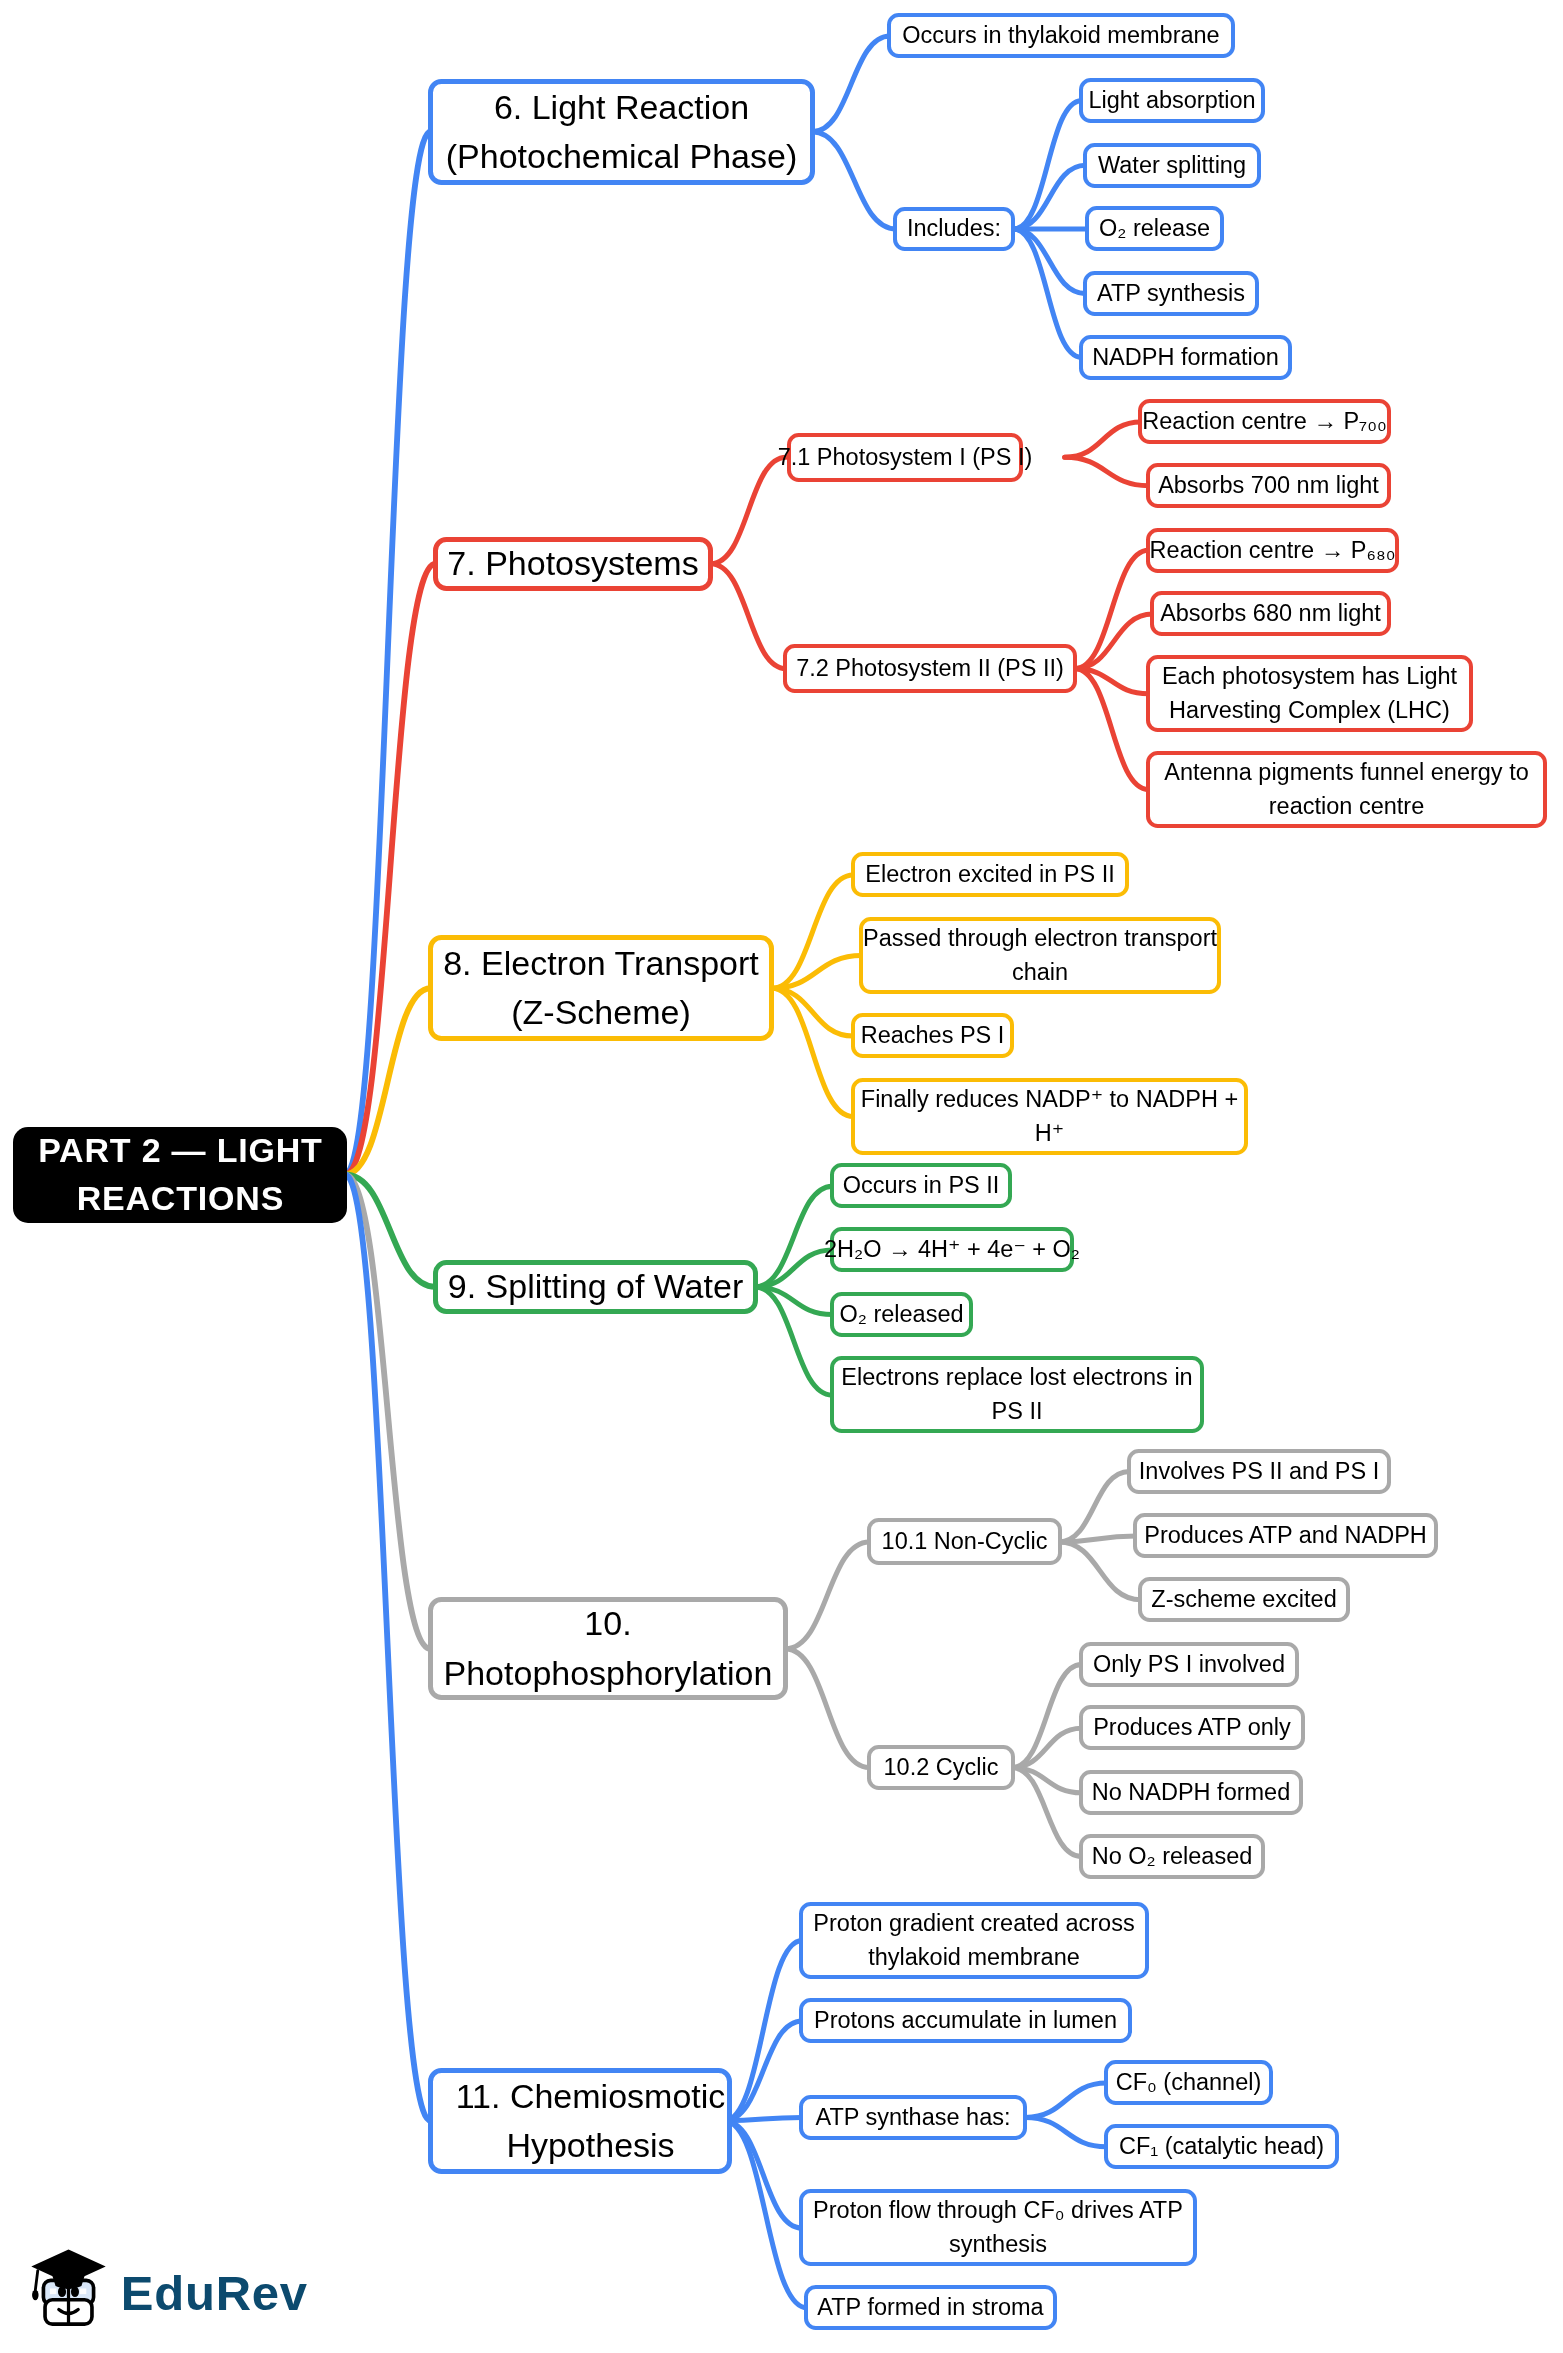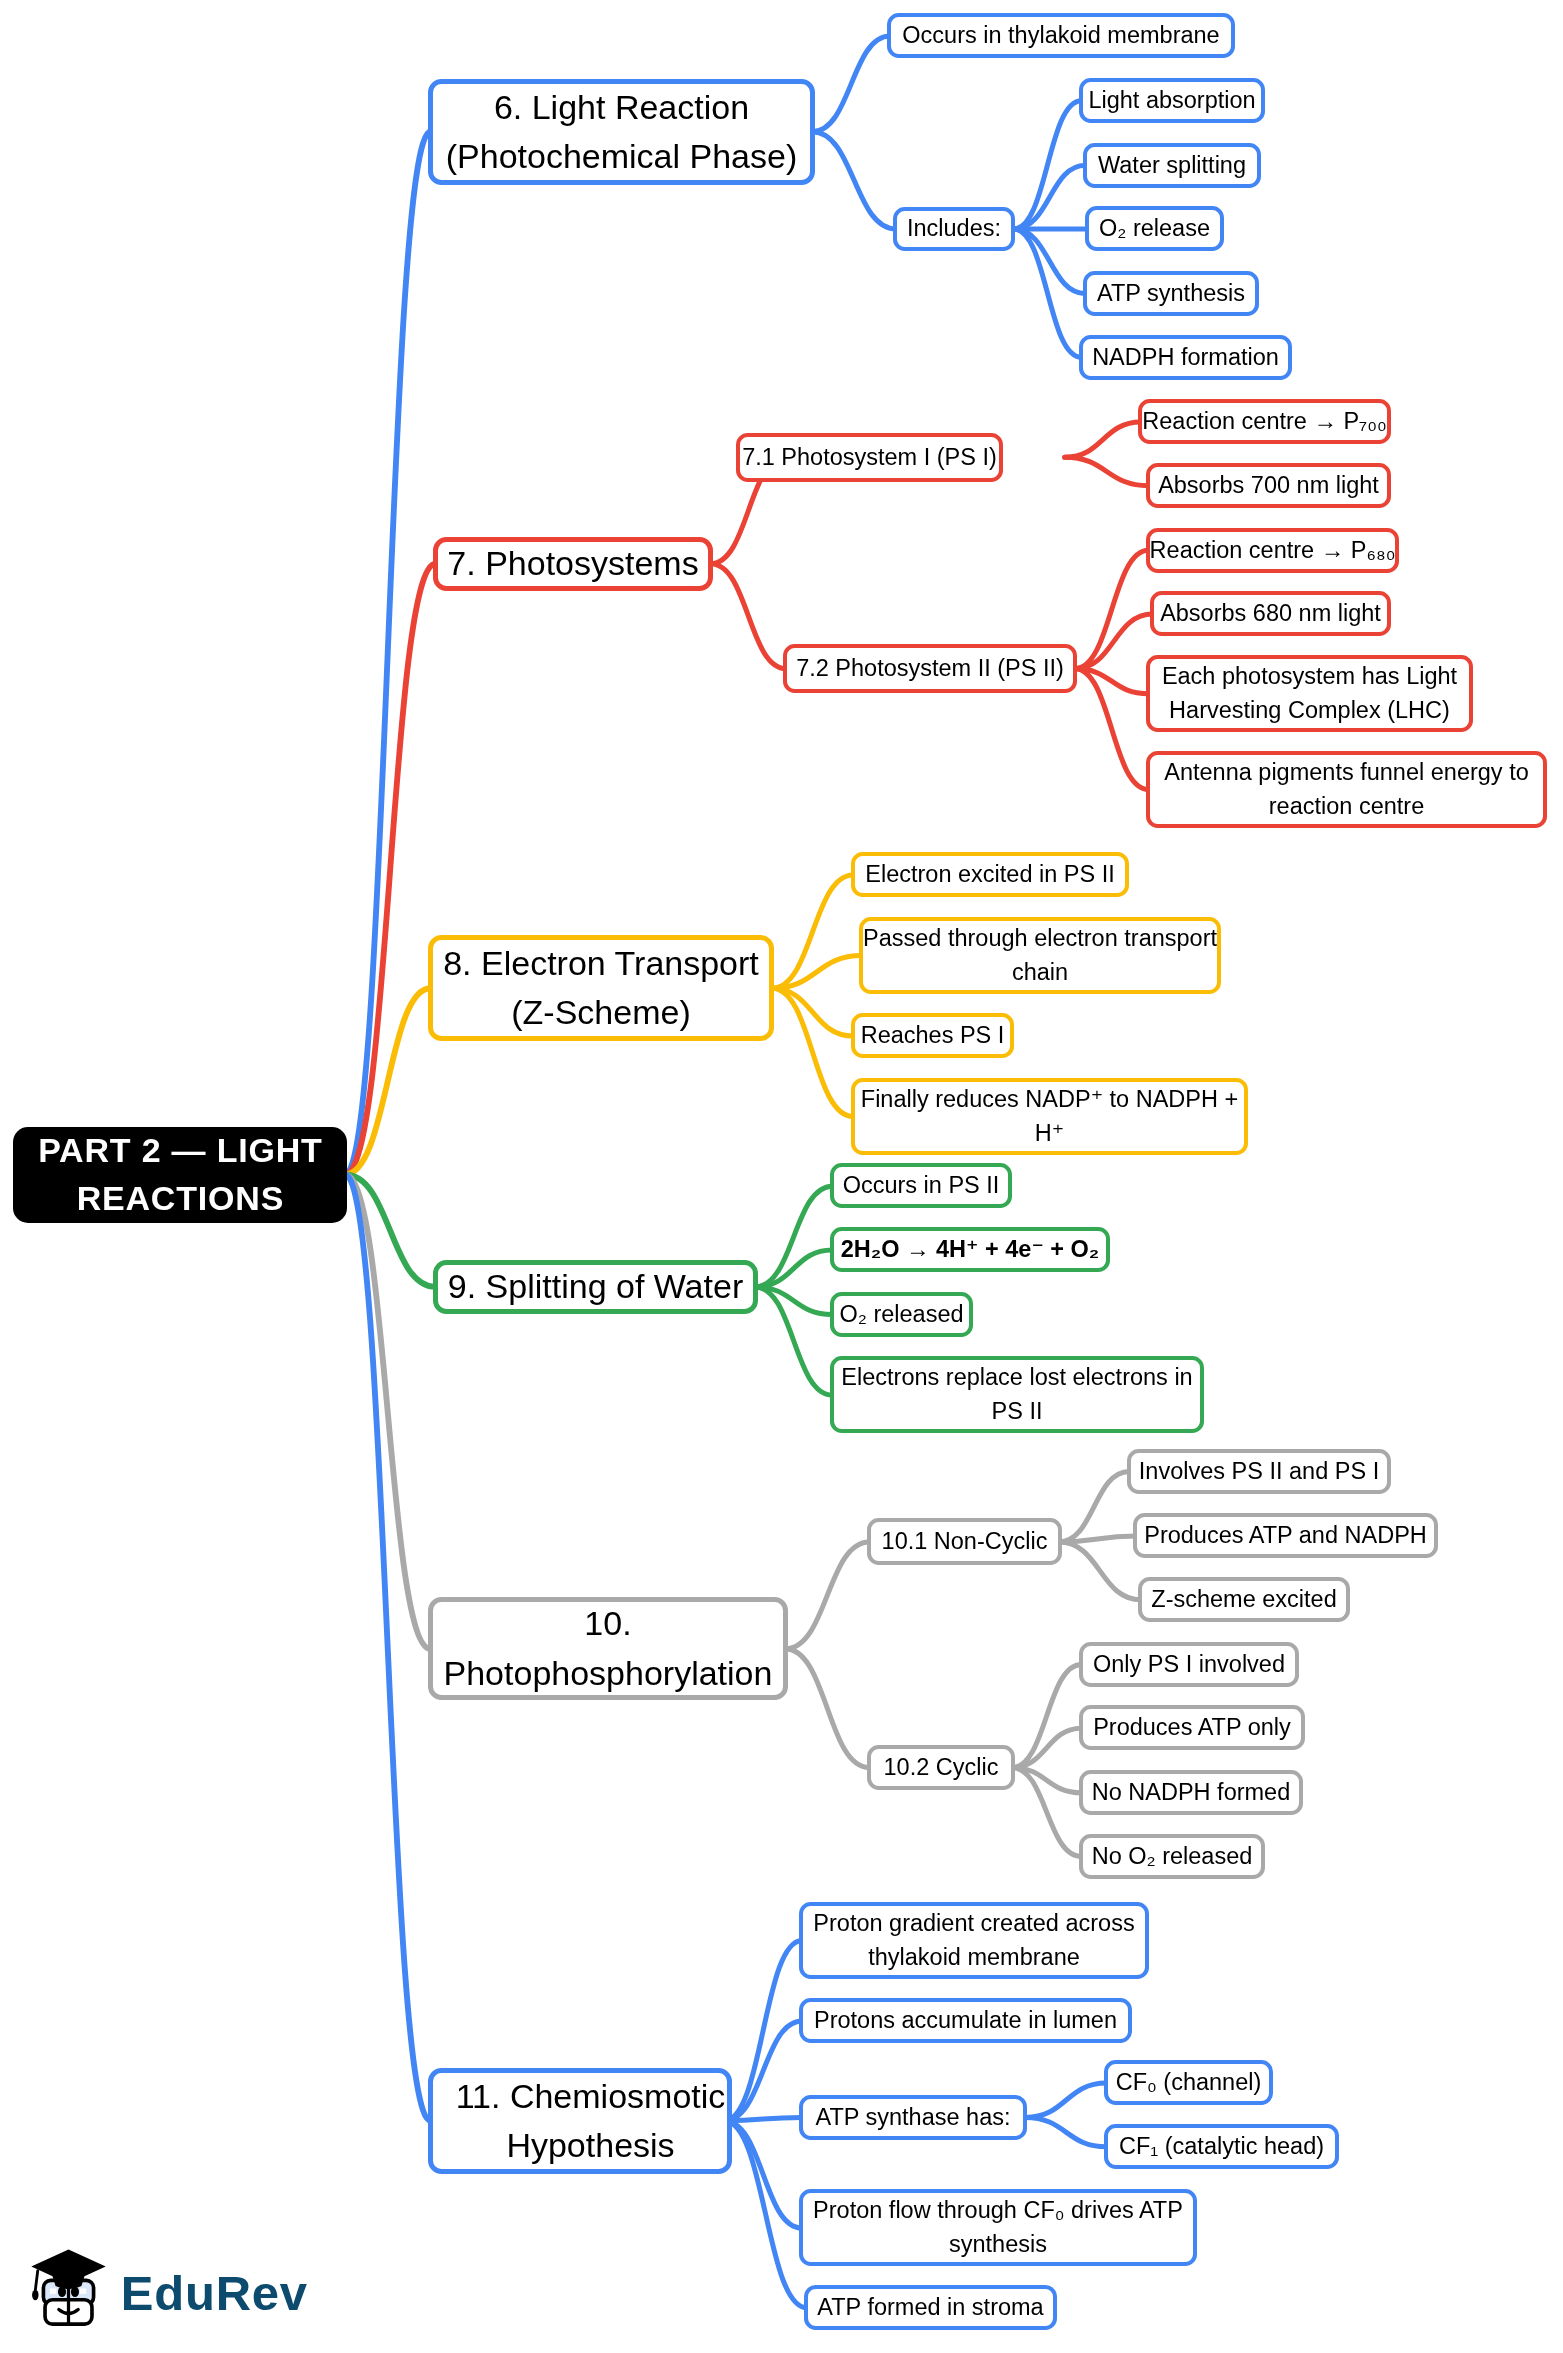--- a/index.html
+++ b/index.html
@@ -126,21 +126,21 @@
 (Photochemical Phase)</div>
   <div class="node" id="b6c1" style="left: 887px; top: 13.4px; width: 348px; height: 45px; border-color: rgb(66, 133, 244);">Occurs in thylakoid membrane</div>
   <div class="node" id="b6c2" style="left: 893px; top: 207px; width: 122px; height: 44px; border-color: rgb(66, 133, 244);">Includes:</div>
   <div class="node" id="b6c2a" style="left: 1079px; top: 78px; width: 186px; height: 45px; border-color: rgb(66, 133, 244);">Light absorption</div>
   <div class="node" id="b6c2b" style="left: 1083px; top: 143px; width: 178px; height: 45px; border-color: rgb(66, 133, 244);">Water splitting</div>
   <div class="node" id="b6c2c" style="left: 1085px; top: 206px; width: 139px; height: 45px; border-color: rgb(66, 133, 244);">O₂ release</div>
   <div class="node" id="b6c2d" style="left: 1083px; top: 271px; width: 176px; height: 45px; border-color: rgb(66, 133, 244);">ATP synthesis</div>
   <div class="node" id="b6c2e" style="left: 1079px; top: 335px; width: 213px; height: 45px; border-color: rgb(66, 133, 244);">NADPH formation</div>
 
   <div class="node main" id="b7" style="left: 433px; top: 537px; width: 280px; height: 54px; border-color: rgb(234, 67, 53);">7. Photosystems</div>
-  <div class="node" id="b7s1" style="left: 736px; top: 433px; width: 267px; height: 49px; border-color: rgb(234, 67, 53); text-align: right;">7.1 Photosystem I (PS I)</div>
+  <div class="node" id="b7s1" style="left: 787px; top: 433px; width: 236px; height: 49px; border-color: rgb(234, 67, 53); text-align: right;">7.1 Photosystem I (PS I)</div>
   <div class="node" id="b7s1a" style="left: 1138px; top: 399px; width: 253px; height: 45px; border-color: rgb(234, 67, 53);">Reaction centre → P₇₀₀</div>
   <div class="node" id="b7s1b" style="left: 1146px; top: 463px; width: 245px; height: 45px; border-color: rgb(234, 67, 53);">Absorbs 700 nm light</div>
   <div class="node" id="b7s2" style="left: 783px; top: 644px; width: 294px; height: 49px; border-color: rgb(234, 67, 53);">7.2 Photosystem II (PS II)</div>
   <div class="node" id="b7s2a" style="left: 1146px; top: 528px; width: 253px; height: 45px; border-color: rgb(234, 67, 53);">Reaction centre → P₆₈₀</div>
   <div class="node" id="b7s2b" style="left: 1150px; top: 591px; width: 241px; height: 45px; border-color: rgb(234, 67, 53);">Absorbs 680 nm light</div>
   <div class="node" id="b7s2c" style="left: 1146px; top: 655px; width: 327px; height: 77px; border-color: rgb(234, 67, 53);">Each photosystem has Light
 Harvesting Complex (LHC)</div>
   <div class="node" id="b7s2d" style="left: 1146px; top: 751px; width: 401px; height: 77px; border-color: rgb(234, 67, 53);">Antenna pigments funnel energy to
 reaction centre</div>
 
@@ -148,21 +148,21 @@
 (Z-Scheme)</div>
   <div class="node" id="b8c1" style="left: 851px; top: 852px; width: 278px; height: 45px; border-color: rgb(251, 188, 5);">Electron excited in PS II</div>
   <div class="node" id="b8c2" style="left: 859px; top: 917px; width: 362px; height: 77px; border-color: rgb(251, 188, 5);">Passed through electron transport
 chain</div>
   <div class="node" id="b8c3" style="left: 851px; top: 1013px; width: 163px; height: 45px; border-color: rgb(251, 188, 5);">Reaches PS I</div>
   <div class="node" id="b8c4" style="left: 851px; top: 1078px; width: 397px; height: 77px; border-color: rgb(251, 188, 5);">Finally reduces NADP⁺ to NADPH +
 H⁺</div>
 
   <div class="node main" id="b9" style="left: 433px; top: 1260px; width: 325px; height: 54px; border-color: rgb(52, 168, 83);">9. Splitting of Water</div>
   <div class="node" id="b9c1" style="left: 830px; top: 1163px; width: 182px; height: 45px; border-color: rgb(52, 168, 83);">Occurs in PS II</div>
-  <div class="node" id="b9c2" style="left: 830px; top: 1227px; width: 280px; height: 45px; border-color: rgb(52, 168, 83); font-weight: bold;">2H₂O → 4H⁺ + 4e⁻ + O₂</div>
+  <div class="node" id="b9c2" style="left: 830px; top: 1227px; width: 244px; height: 45px; border-color: rgb(52, 168, 83);">2H₂O → 4H⁺ + 4e⁻ + O₂</div>
   <div class="node" id="b9c3" style="left: 830px; top: 1292px; width: 143px; height: 45px; border-color: rgb(52, 168, 83);">O₂ released</div>
   <div class="node" id="b9c4" style="left: 830px; top: 1356px; width: 374px; height: 77px; border-color: rgb(52, 168, 83);">Electrons replace lost electrons in
 PS II</div>
 
   <div class="node main" id="b10" style="left: 428px; top: 1597px; width: 360px; height: 103px; border-color: rgb(169, 169, 169);">10.
 Photophosphorylation</div>
   <div class="node" id="b10s1" style="left: 867px; top: 1518px; width: 195px; height: 47px; border-color: rgb(169, 169, 169);">10.1 Non-Cyclic</div>
   <div class="node" id="b10s1a" style="left: 1127px; top: 1449px; width: 264px; height: 45px; border-color: rgb(169, 169, 169);">Involves PS II and PS I</div>
   <div class="node" id="b10s1b" style="left: 1133px; top: 1513px; width: 305px; height: 45px; border-color: rgb(169, 169, 169);">Produces ATP and NADPH</div>
   <div class="node" id="b10s1c" style="left: 1138px; top: 1577px; width: 212px; height: 45px; border-color: rgb(169, 169, 169);">Z-scheme excited</div>

